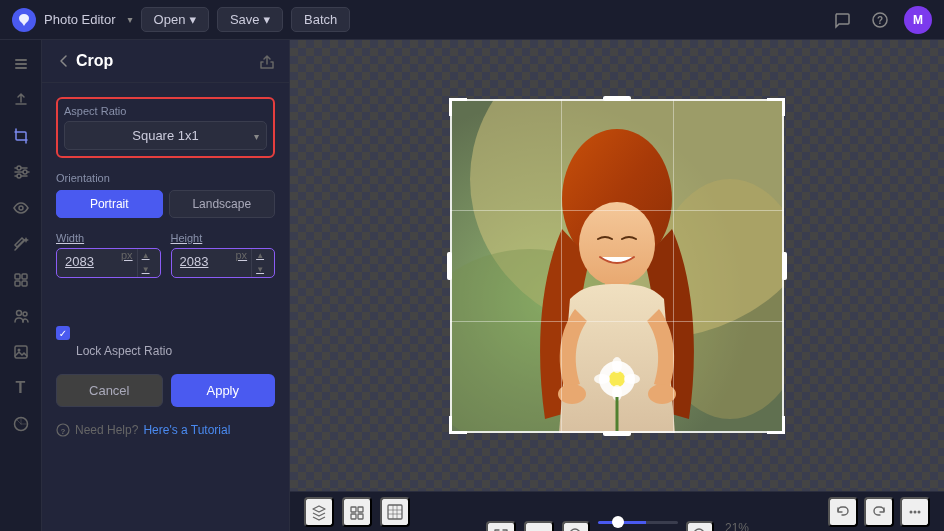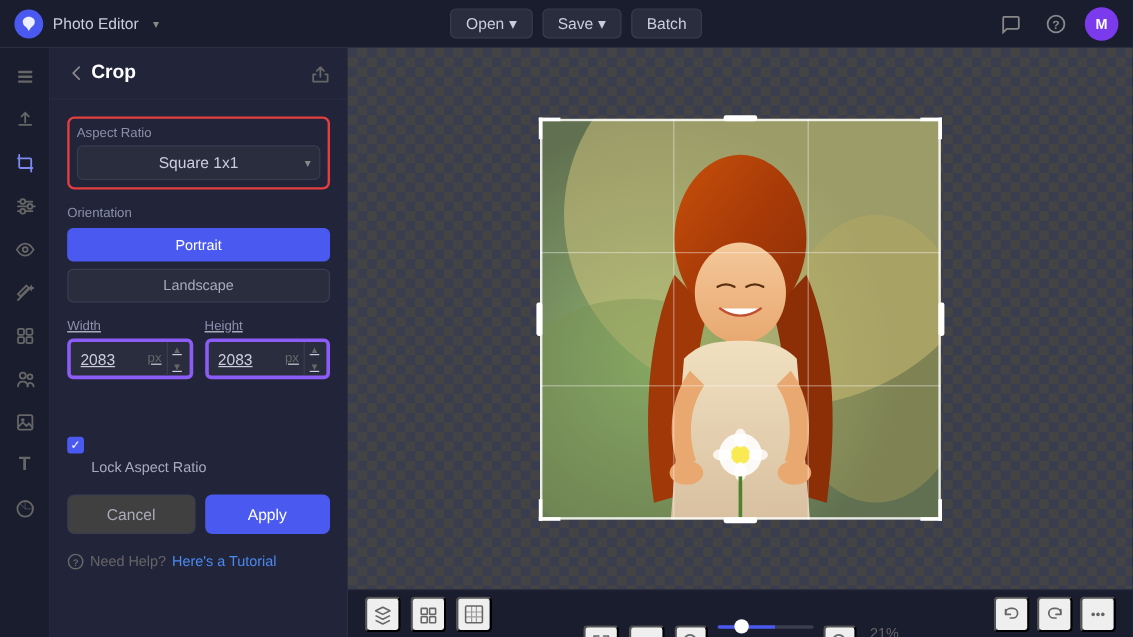--- a/index.html
+++ b/index.html
@@ -3,21 +3,21 @@
   <meta charset="utf-8">
   <style>
     * { box-sizing: border-box; margin: 0; padding: 0; }
     body { width: 944px; height: 531px; background: #1e2130; font-family: -apple-system, BlinkMacSystemFont, 'Segoe UI', sans-serif; color: #ccd; overflow: hidden; display: flex; flex-direction: column; }
 
     
     .topbar { height: 40px; background: #1a1d2e; display: flex; align-items: center; padding: 0 12px; gap: 8px; border-bottom: 1px solid #2a2d3e; flex-shrink: 0; }
     .topbar-logo { width: 24px; height: 24px; background: #4a5af0; border-radius: 50%; display: flex; align-items: center; justify-content: center; color: white; font-size: 12px; font-weight: bold; flex-shrink: 0; }
     .topbar-app-name { color: #ccd; font-size: 13px; font-weight: 500; margin-right: 4px; }
     .topbar-chevron { color: #888; font-size: 10px; }
-    .topbar-center { flex: 1; display: flex; justify-content: center; gap: 8px; }
+    .topbar-center { flex: 1; display: flex; justify-content: flex-start; gap: 8px; }
     .topbar-btn { background: #2a2d3e; border: 1px solid #3a3d4e; color: #ccd; font-size: 13px; padding: 4px 12px; border-radius: 5px; cursor: pointer; display: flex; align-items: center; gap: 4px; }
     .topbar-right { display: flex; align-items: center; gap: 10px; }
     .topbar-icon-btn { background: none; border: none; color: #888; cursor: pointer; font-size: 16px; display: flex; align-items: center; justify-content: center; width: 28px; height: 28px; border-radius: 4px; }
     .topbar-avatar { width: 28px; height: 28px; background: #7c3aed; border-radius: 50%; display: flex; align-items: center; justify-content: center; color: white; font-size: 12px; font-weight: bold; cursor: pointer; }
 
     
     .main { flex: 1; display: flex; overflow: hidden; }
 
     
     .icon-rail { width: 42px; background: #1a1d2e; display: flex; flex-direction: column; align-items: center; padding: 8px 0; gap: 4px; border-right: 1px solid #2a2d3e; flex-shrink: 0; }
@@ -32,30 +32,30 @@
     .sidebar-share-icon { color: #666; cursor: pointer; font-size: 14px; }
     .sidebar-body { padding: 14px; flex: 1; overflow-y: auto; }
     .aspect-ratio-box { border: 2px solid #e53e3e; border-radius: 6px; padding: 6px; margin-bottom: 14px; }
     .aspect-ratio-label { font-size: 11px; color: #8890aa; margin-bottom: 4px; }
     .select-wrap { position: relative; }
     .select-wrap select { width: 100%; background: #2a2d3e; border: 1px solid #3a3d4e; color: #ccd; font-size: 13px; padding: 6px 10px; border-radius: 5px; appearance: none; cursor: pointer; outline: none; text-align: center; }
     .select-arrow { position: absolute; right: 8px; top: 50%; transform: translateY(-50%); color: #888; font-size: 10px; pointer-events: none; }
 
     
     .section-label { font-size: 11px; color: #8890aa; margin-bottom: 6px; }
-    .orientation-btns { display: flex; gap: 6px; margin-bottom: 14px; flex-direction: column; }
+    .orientation-btns { display: flex; gap: 6px; margin-bottom: 14px; }
     .orient-btn { flex: 1; padding: 6px; border-radius: 5px; border: 1px solid #3a3d4e; font-size: 12px; cursor: pointer; text-align: center; }
     .orient-btn.active { background: #4a5af0; border-color: #4a5af0; color: white; }
     .orient-btn.inactive { background: #2a2d3e; color: #aab; }
 
     
     .dimensions { display: flex; gap: 10px; margin-bottom: 30px; text-decoration: underline; }
     .dim-field { flex: 1; }
     .dim-label { font-size: 11px; color: #8890aa; margin-bottom: 4px; }
-    .dim-input-wrap { display: flex; align-items: center; background: #2a2d3e; border: 3px solid #8b5cf6; border-radius: 5px; overflow: hidden; }
+    .dim-input-wrap { display: flex; align-items: flex-start; background: #2a2d3e; border: 1px solid #8b5cf6; border-radius: 5px; overflow: hidden; }
     .dim-input-wrap input { background: none; border: none; color: #ccd; font-size: 13px; padding: 5px 8px; width: 60px; outline: none; }
     .dim-unit { color: #666; font-size: 11px; padding: 0 4px; }
     .dim-spinners { display: flex; flex-direction: column; border-left: 1px solid #3a3d4e; }
     .spin-btn { background: none; border: none; color: #666; cursor: pointer; padding: 0 4px; font-size: 8px; line-height: 14px; display: flex; align-items: center; justify-content: center; }
 
     
     .lock-row { display: flex; align-items: center; gap: 6px; margin-bottom: 16px; }
     .checkbox { width: 14px; height: 14px; background: #4a5af0; border-radius: 3px; display: flex; align-items: center; justify-content: center; cursor: pointer; flex-shrink: 0; }
     .checkbox-check { color: white; font-size: 10px; }
     .lock-label { font-size: 12px; color: #aab; margin-top: 36px; }

